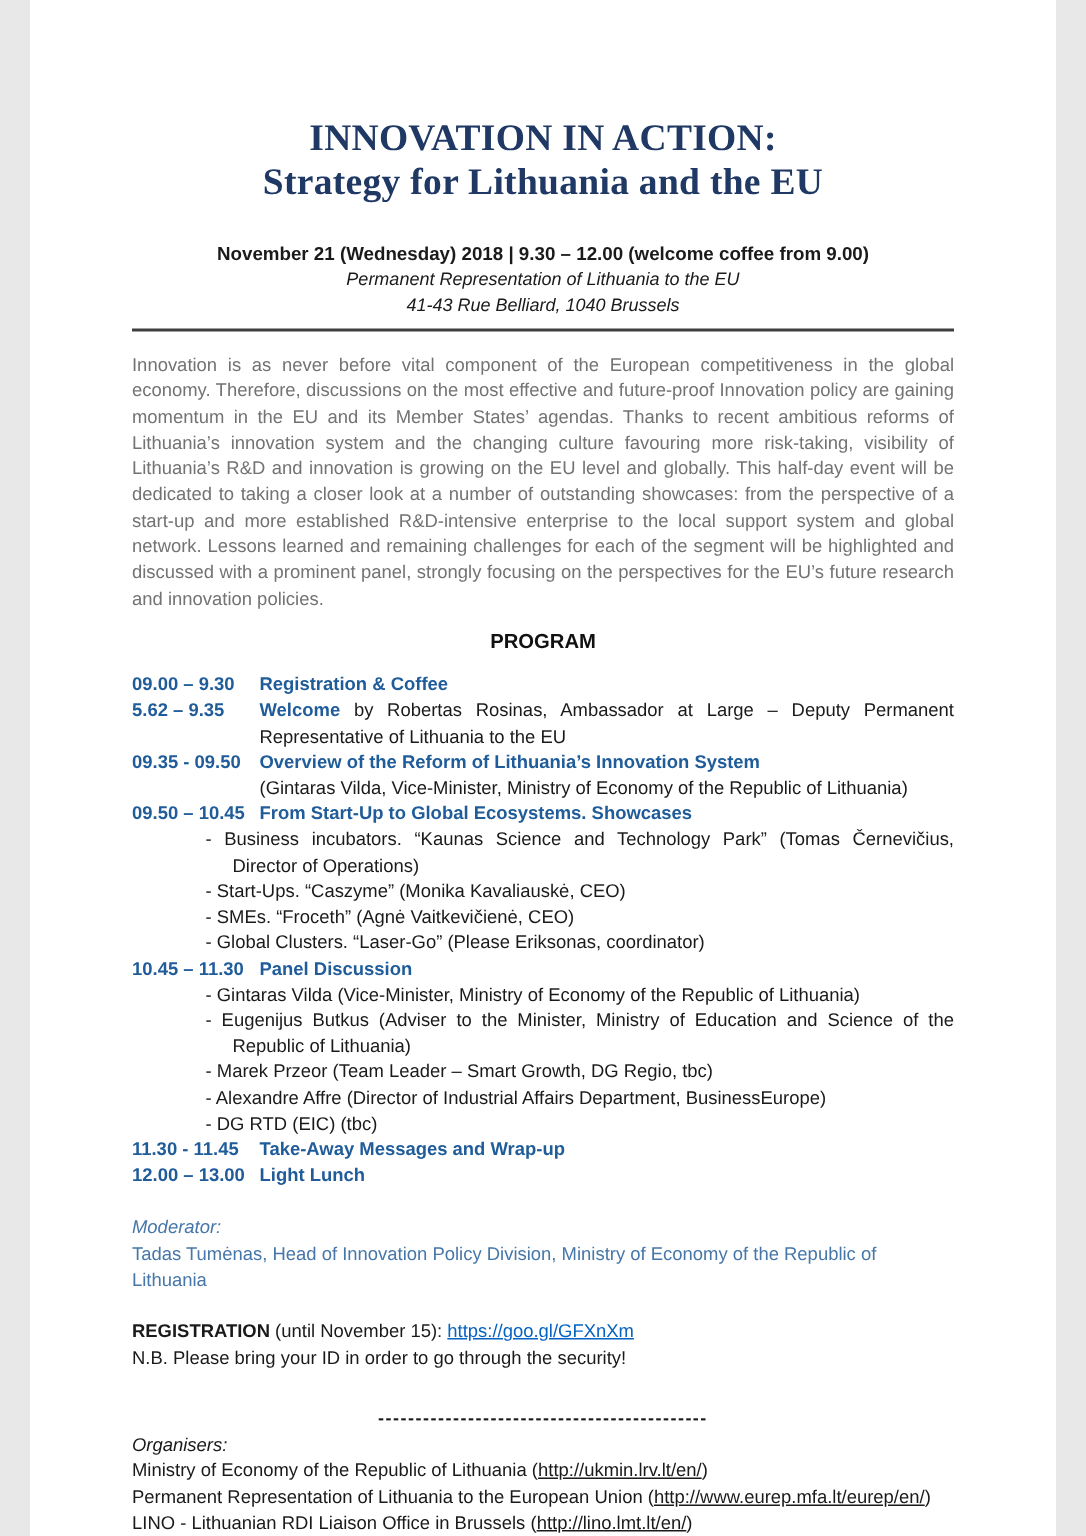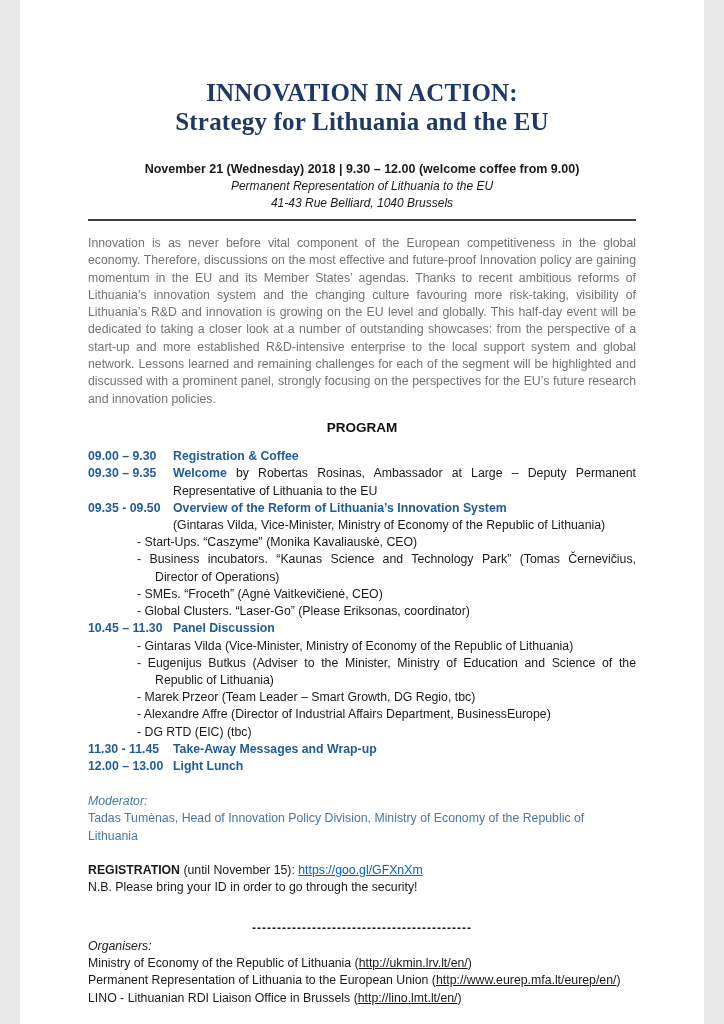--- a/index.html
+++ b/index.html
@@ -76,25 +76,26 @@
   </div>
 
   <hr class="rule">
 
   <p class="intro">Innovation is as never before vital component of the European competitiveness in the global economy. Therefore, discussions on the most effective and future-proof Innovation policy are gaining momentum in the EU and its Member States’ agendas. Thanks to recent ambitious reforms of Lithuania’s innovation system and the changing culture favouring more risk-taking, visibility of Lithuania’s R&amp;D and innovation is growing on the EU level and globally. This half-day event will be dedicated to taking a closer look at a number of outstanding showcases: from the perspective of a start-up and more established R&amp;D-intensive enterprise to the local support system and global network. Lessons learned and remaining challenges for each of the segment will be highlighted and discussed with a prominent panel, strongly focusing on the perspectives for the EU’s future research and innovation policies.</p>
 
   <div class="program-heading">PROGRAM</div>
 
   <div class="program-list">
       <div class="entry"><span class="time">09.00 – 9.30</span><span class="ptitle">Registration &amp; Coffee</span></div>
-      <div class="entry"><span class="time">09.30 – 9.35</span><span class="ptitle">Welcome</span><span class="tail"> by Robertas Rosinas, Ambassador at Large – Deputy Permanent Representative of Lithuania to the EU</span></div>
+      <div class="entry"><span class="time">5.62 – 9.35</span><span class="ptitle">Welcome</span><span class="tail"> by Robertas Rosinas, Ambassador at Large – Deputy Permanent Representative of Lithuania to the EU</span></div>
       <div class="entry"><span class="time">09.35 - 09.50</span><span class="ptitle">Overview of the Reform of Lithuania’s Innovation System</span></div>
       <div class="sub nodash">(Gintaras Vilda, Vice-Minister, Ministry of Economy of the Republic of Lithuania)</div>
+      <div class="entry"><span class="time">09.50 – 10.45</span><span class="ptitle">From Start-Up to Global Ecosystems. Showcases</span></div>
+      <div class="sub dash">- Business incubators. “Kaunas Science and Technology Park” (Tomas Černevičius, Director of Operations)</div>
       <div class="sub dash">- Start-Ups. “Caszyme” (Monika Kavaliauskė, CEO)</div>
-      <div class="sub dash">- Business incubators. “Kaunas Science and Technology Park” (Tomas Černevičius, Director of Operations)</div>
       <div class="sub dash">- SMEs. “Froceth” (Agnė Vaitkevičienė, CEO)</div>
       <div class="sub dash">- Global Clusters. “Laser-Go” (Please Eriksonas, coordinator)</div>
       <div class="entry"><span class="time">10.45 – 11.30</span><span class="ptitle">Panel Discussion</span></div>
       <div class="sub dash">- Gintaras Vilda (Vice-Minister, Ministry of Economy of the Republic of Lithuania)</div>
       <div class="sub dash">- Eugenijus Butkus (Adviser to the Minister, Ministry of Education and Science of the Republic of Lithuania)</div>
       <div class="sub dash">- Marek Przeor (Team Leader – Smart Growth, DG Regio, tbc)</div>
       <div class="sub dash">- Alexandre Affre (Director of Industrial Affairs Department, BusinessEurope)</div>
       <div class="sub dash">- DG RTD (EIC) (tbc)</div>
       <div class="entry"><span class="time">11.30 - 11.45</span><span class="ptitle">Take-Away Messages and Wrap-up</span></div>
       <div class="entry"><span class="time">12.00 – 13.00</span><span class="ptitle">Light Lunch</span></div>

